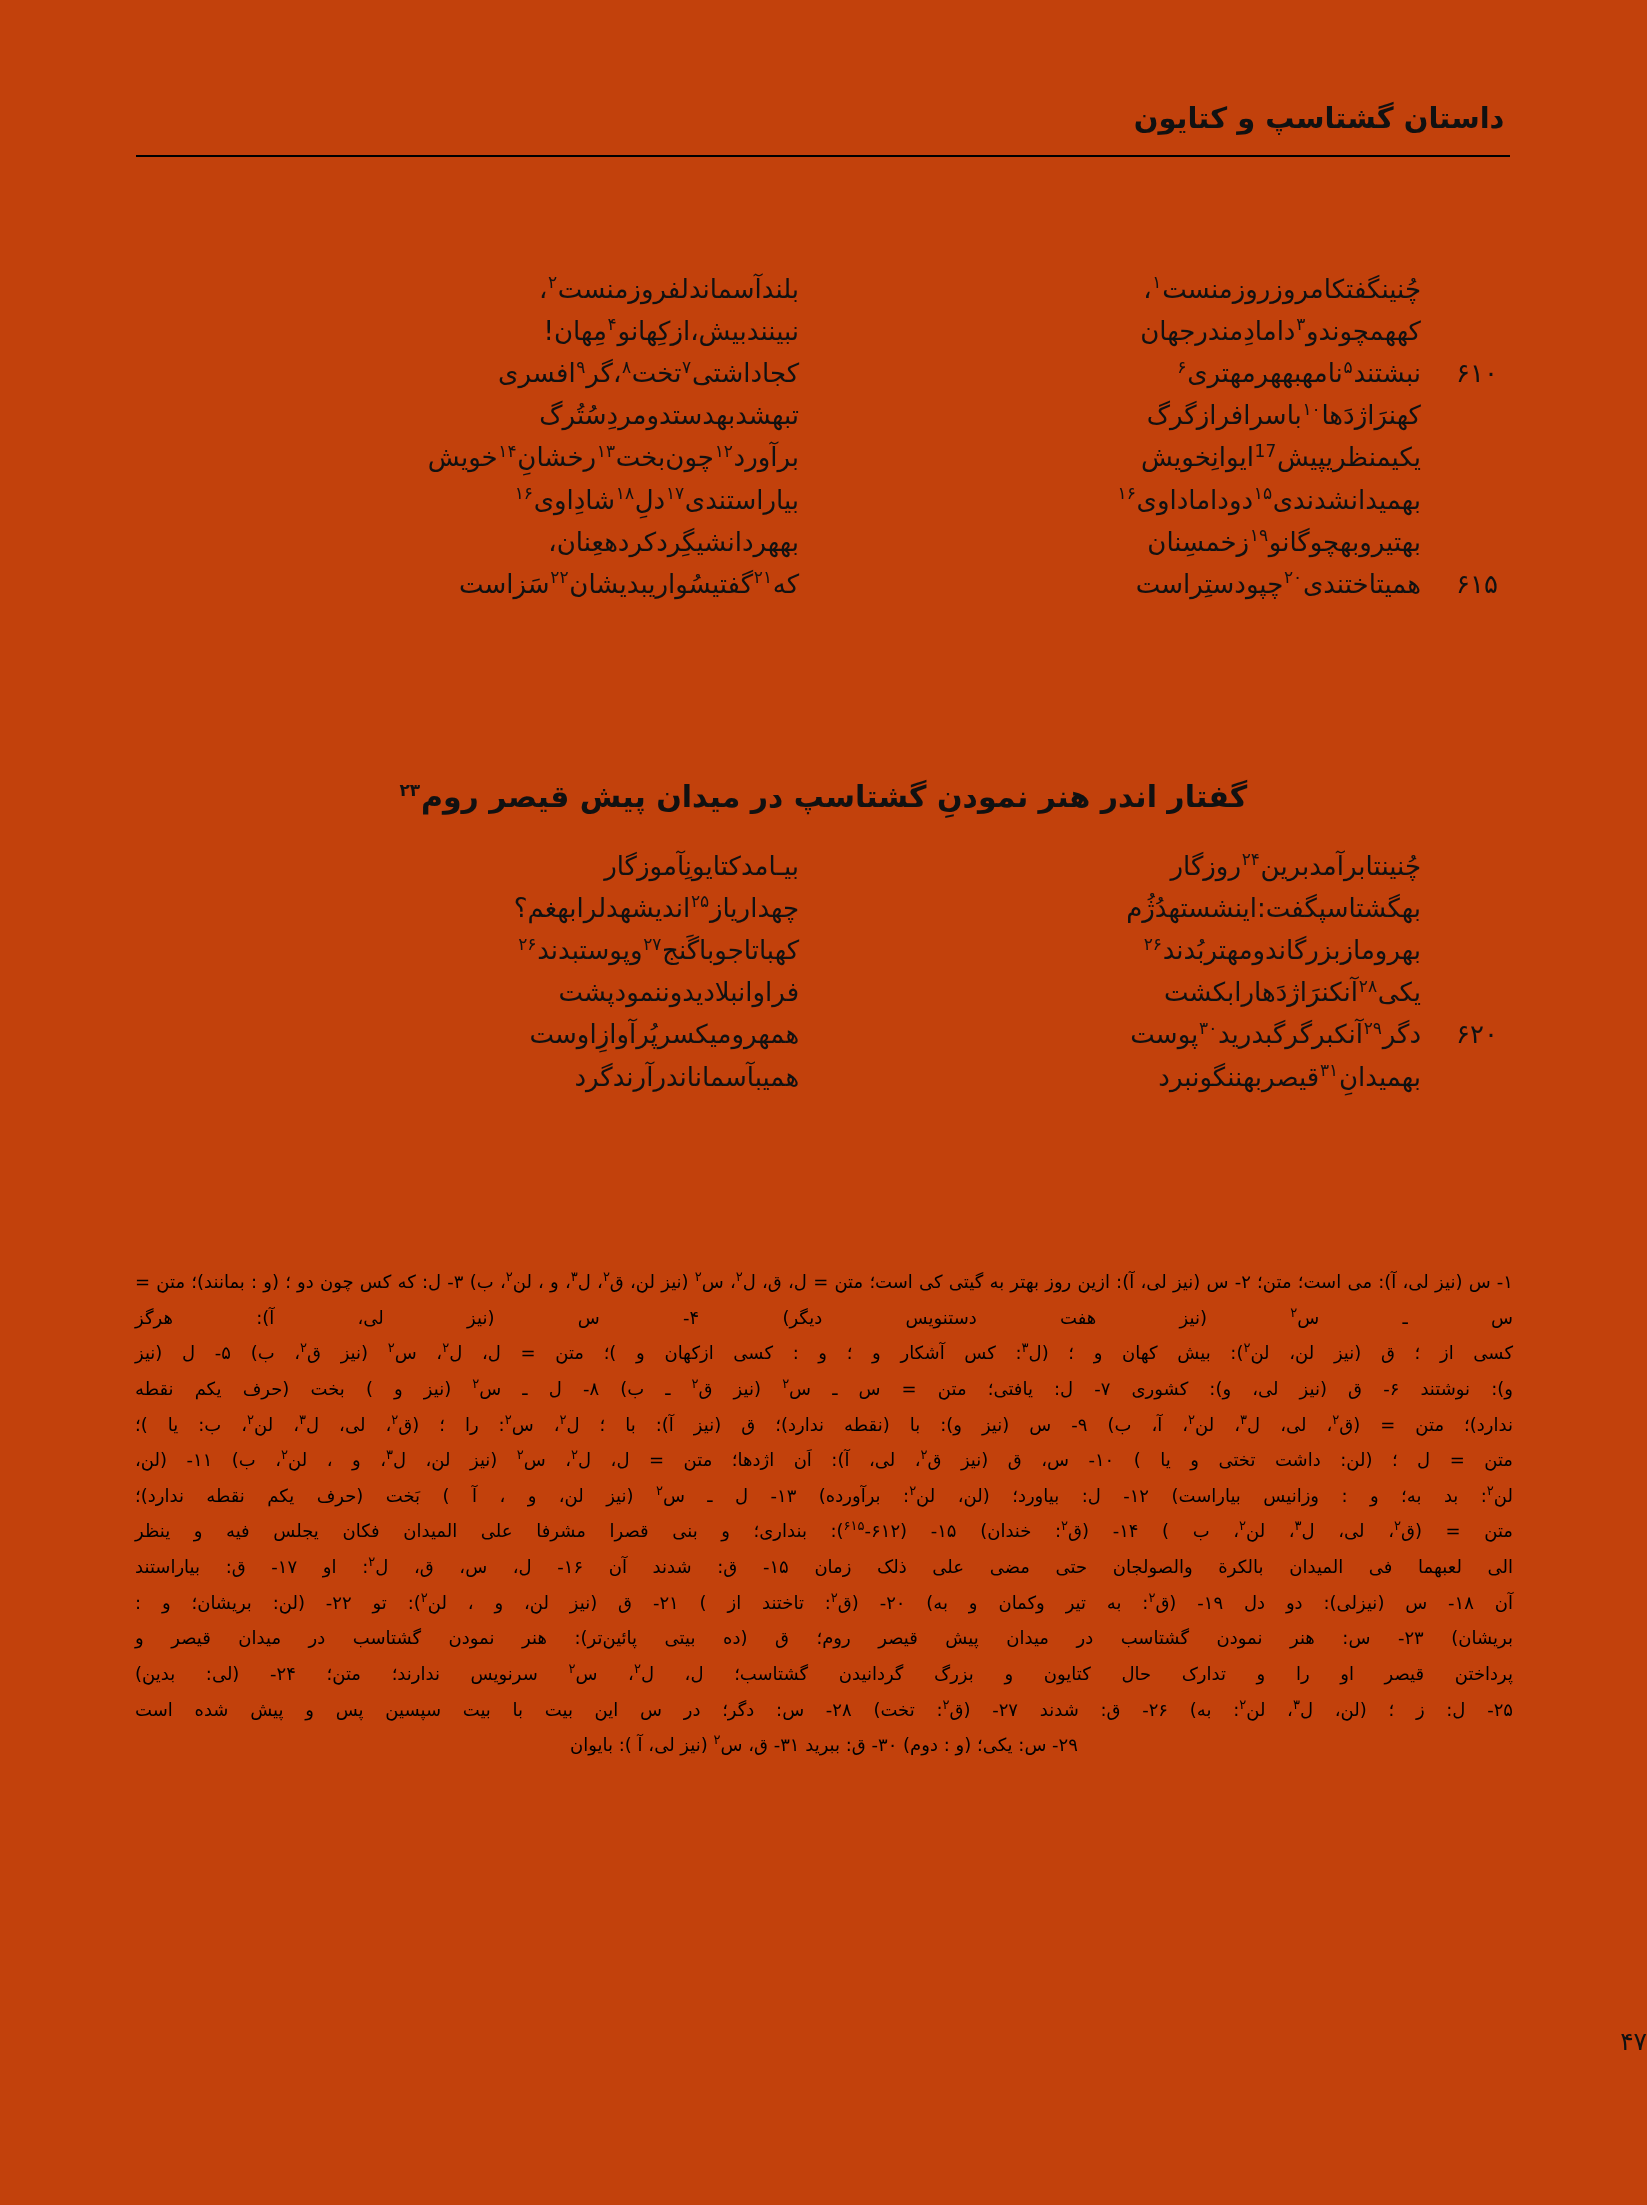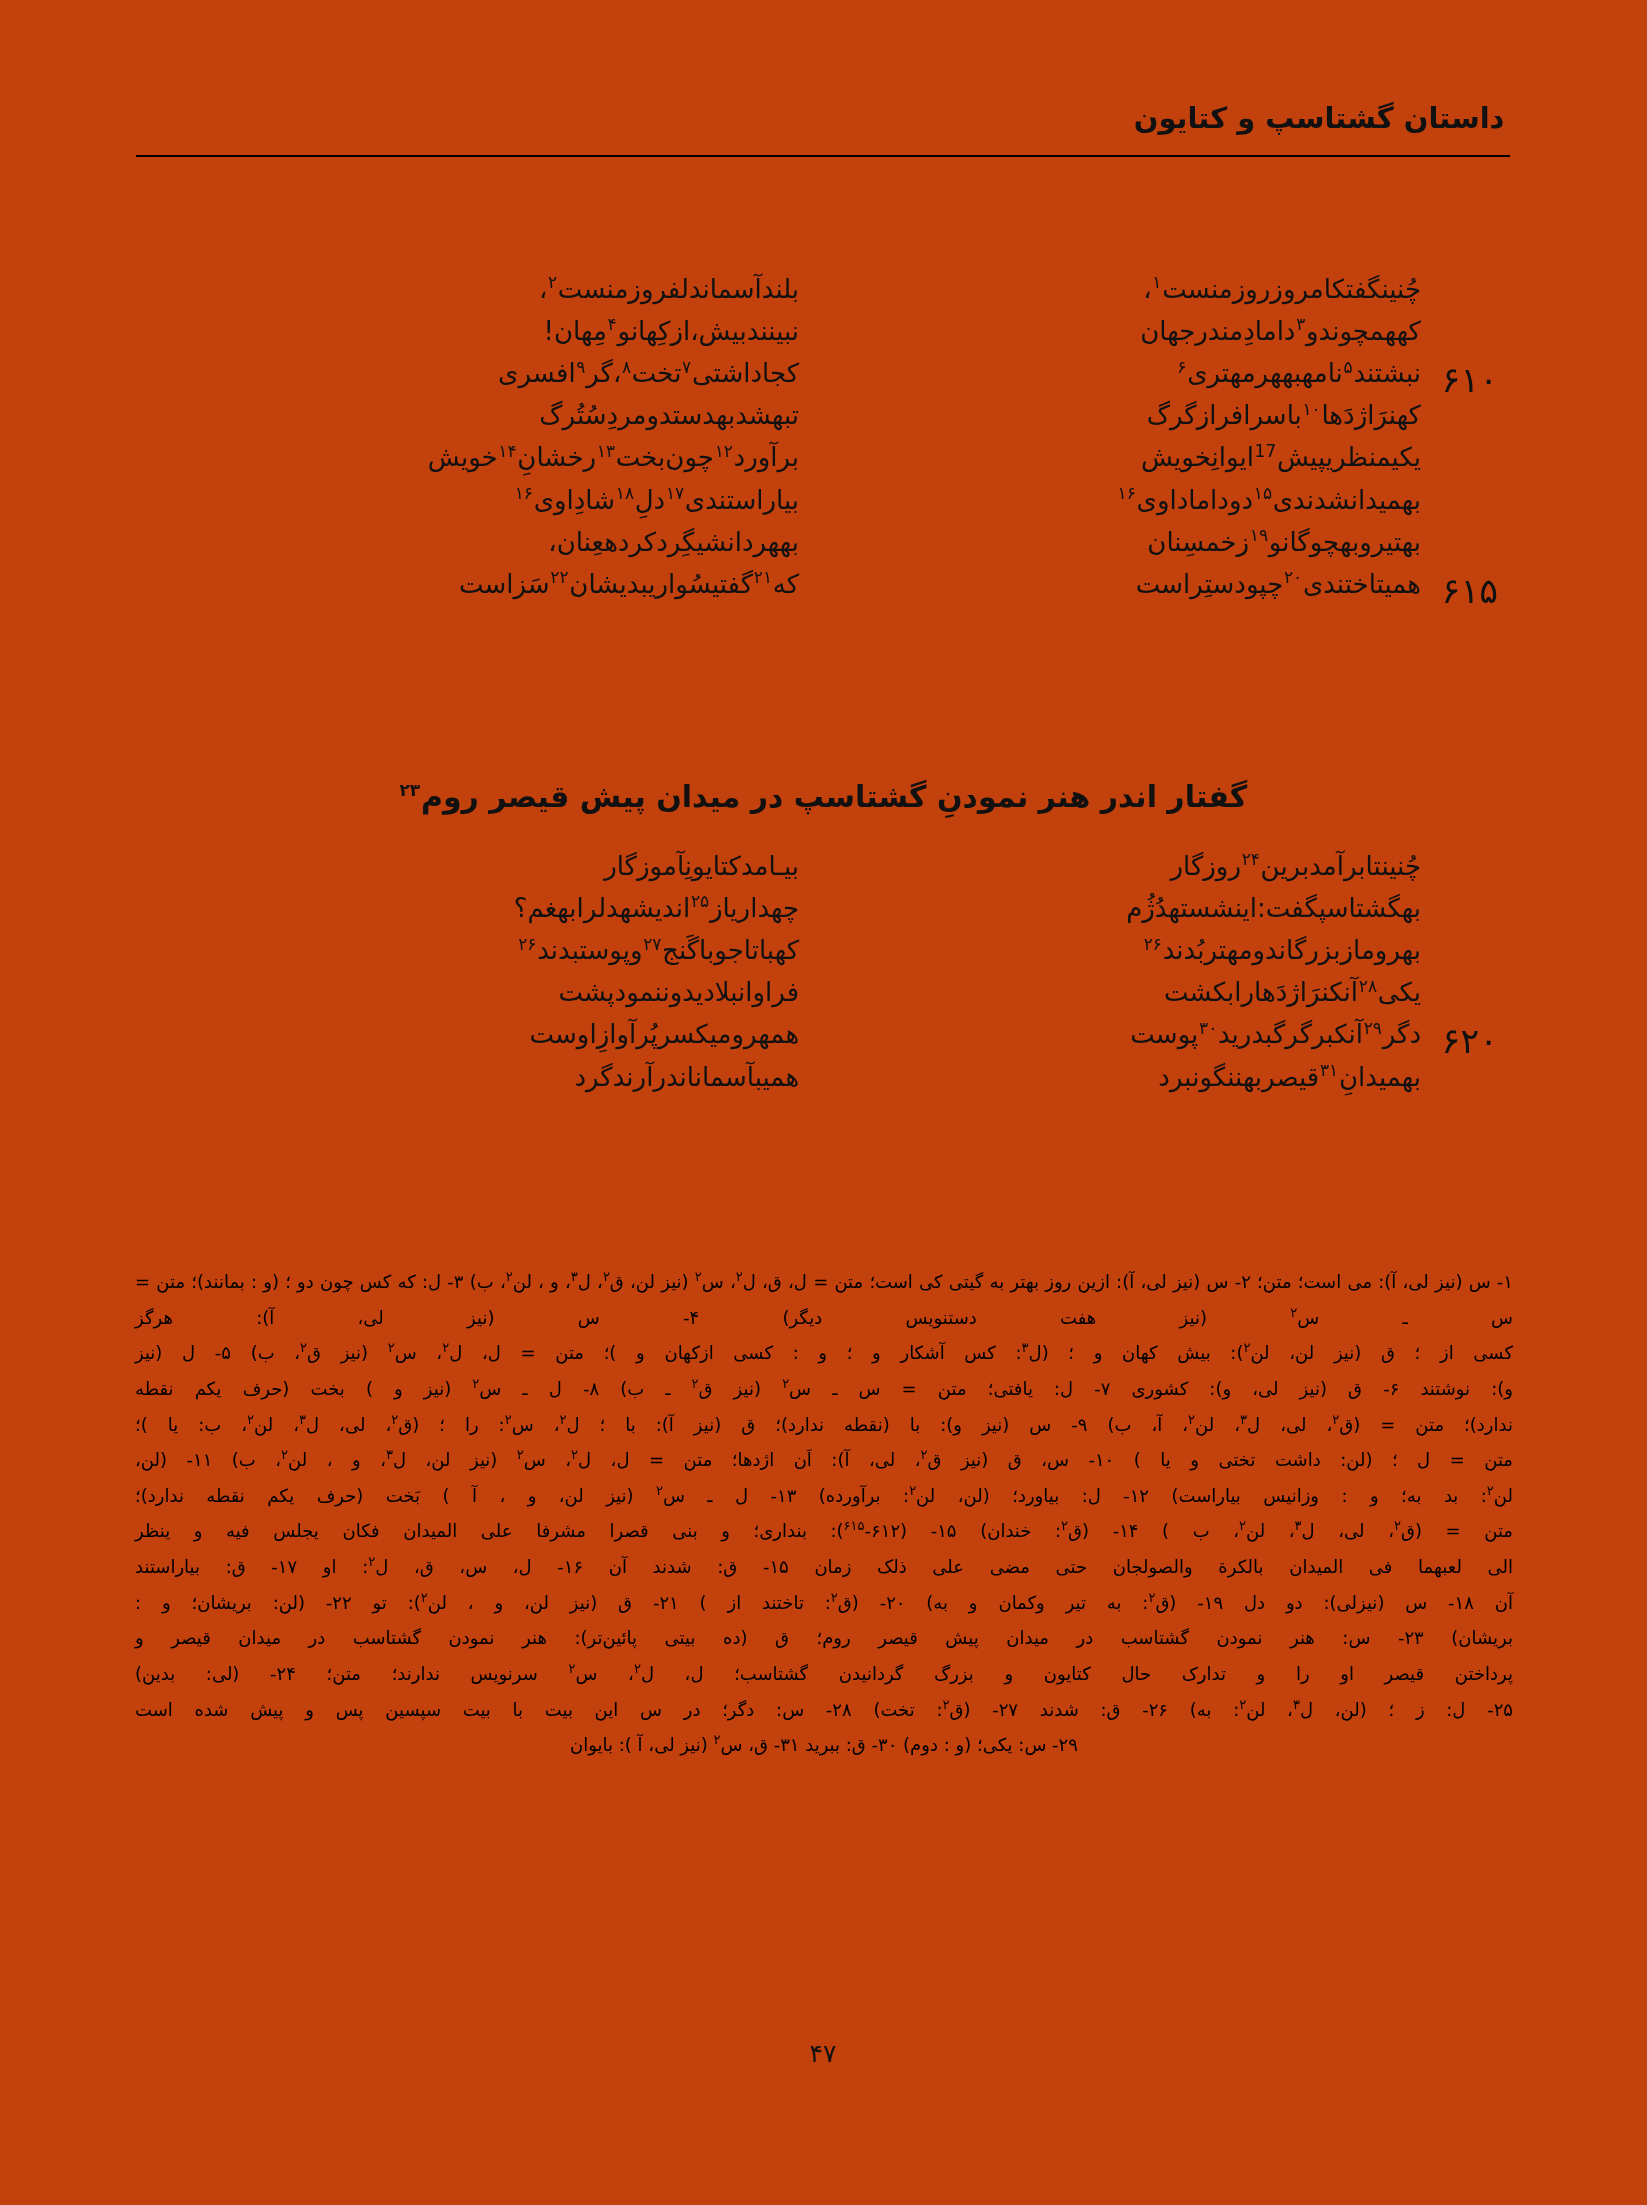--- a/index.html
+++ b/index.html
@@ -79,21 +79,21 @@
     box-sizing: border-box;
   }
   .hem-right > span,
   .hem-left > span {
     display: inline;
   }
   .linenum {
     position: absolute;
     right: -77px;
     top: 0;
-    font-size: 35px;
+    font-size: 26px;
     direction: rtl;
     white-space: nowrap;
   }
   sup.fn {
     font-size: 17px;
     vertical-align: super;
     line-height: 0;
     padding: 0 0.7px;
   }
 
@@ -138,24 +138,22 @@
     font-size: 13px;
     vertical-align: super;
     line-height: 0;
   }
 
   
   .folio {
     position: absolute;
     left: 0;
     right: 0;
-    text-align: center;
     font-size: 25px;
     direction: rtl;
-    margin-top: 12px;
   }
 </style>
 </head>
 <body>
 
 <div class="page">
 
   <div class="runhead">
     <span class="runhead-title">داستان گشتاسپ و کتایون</span>
   </div>

